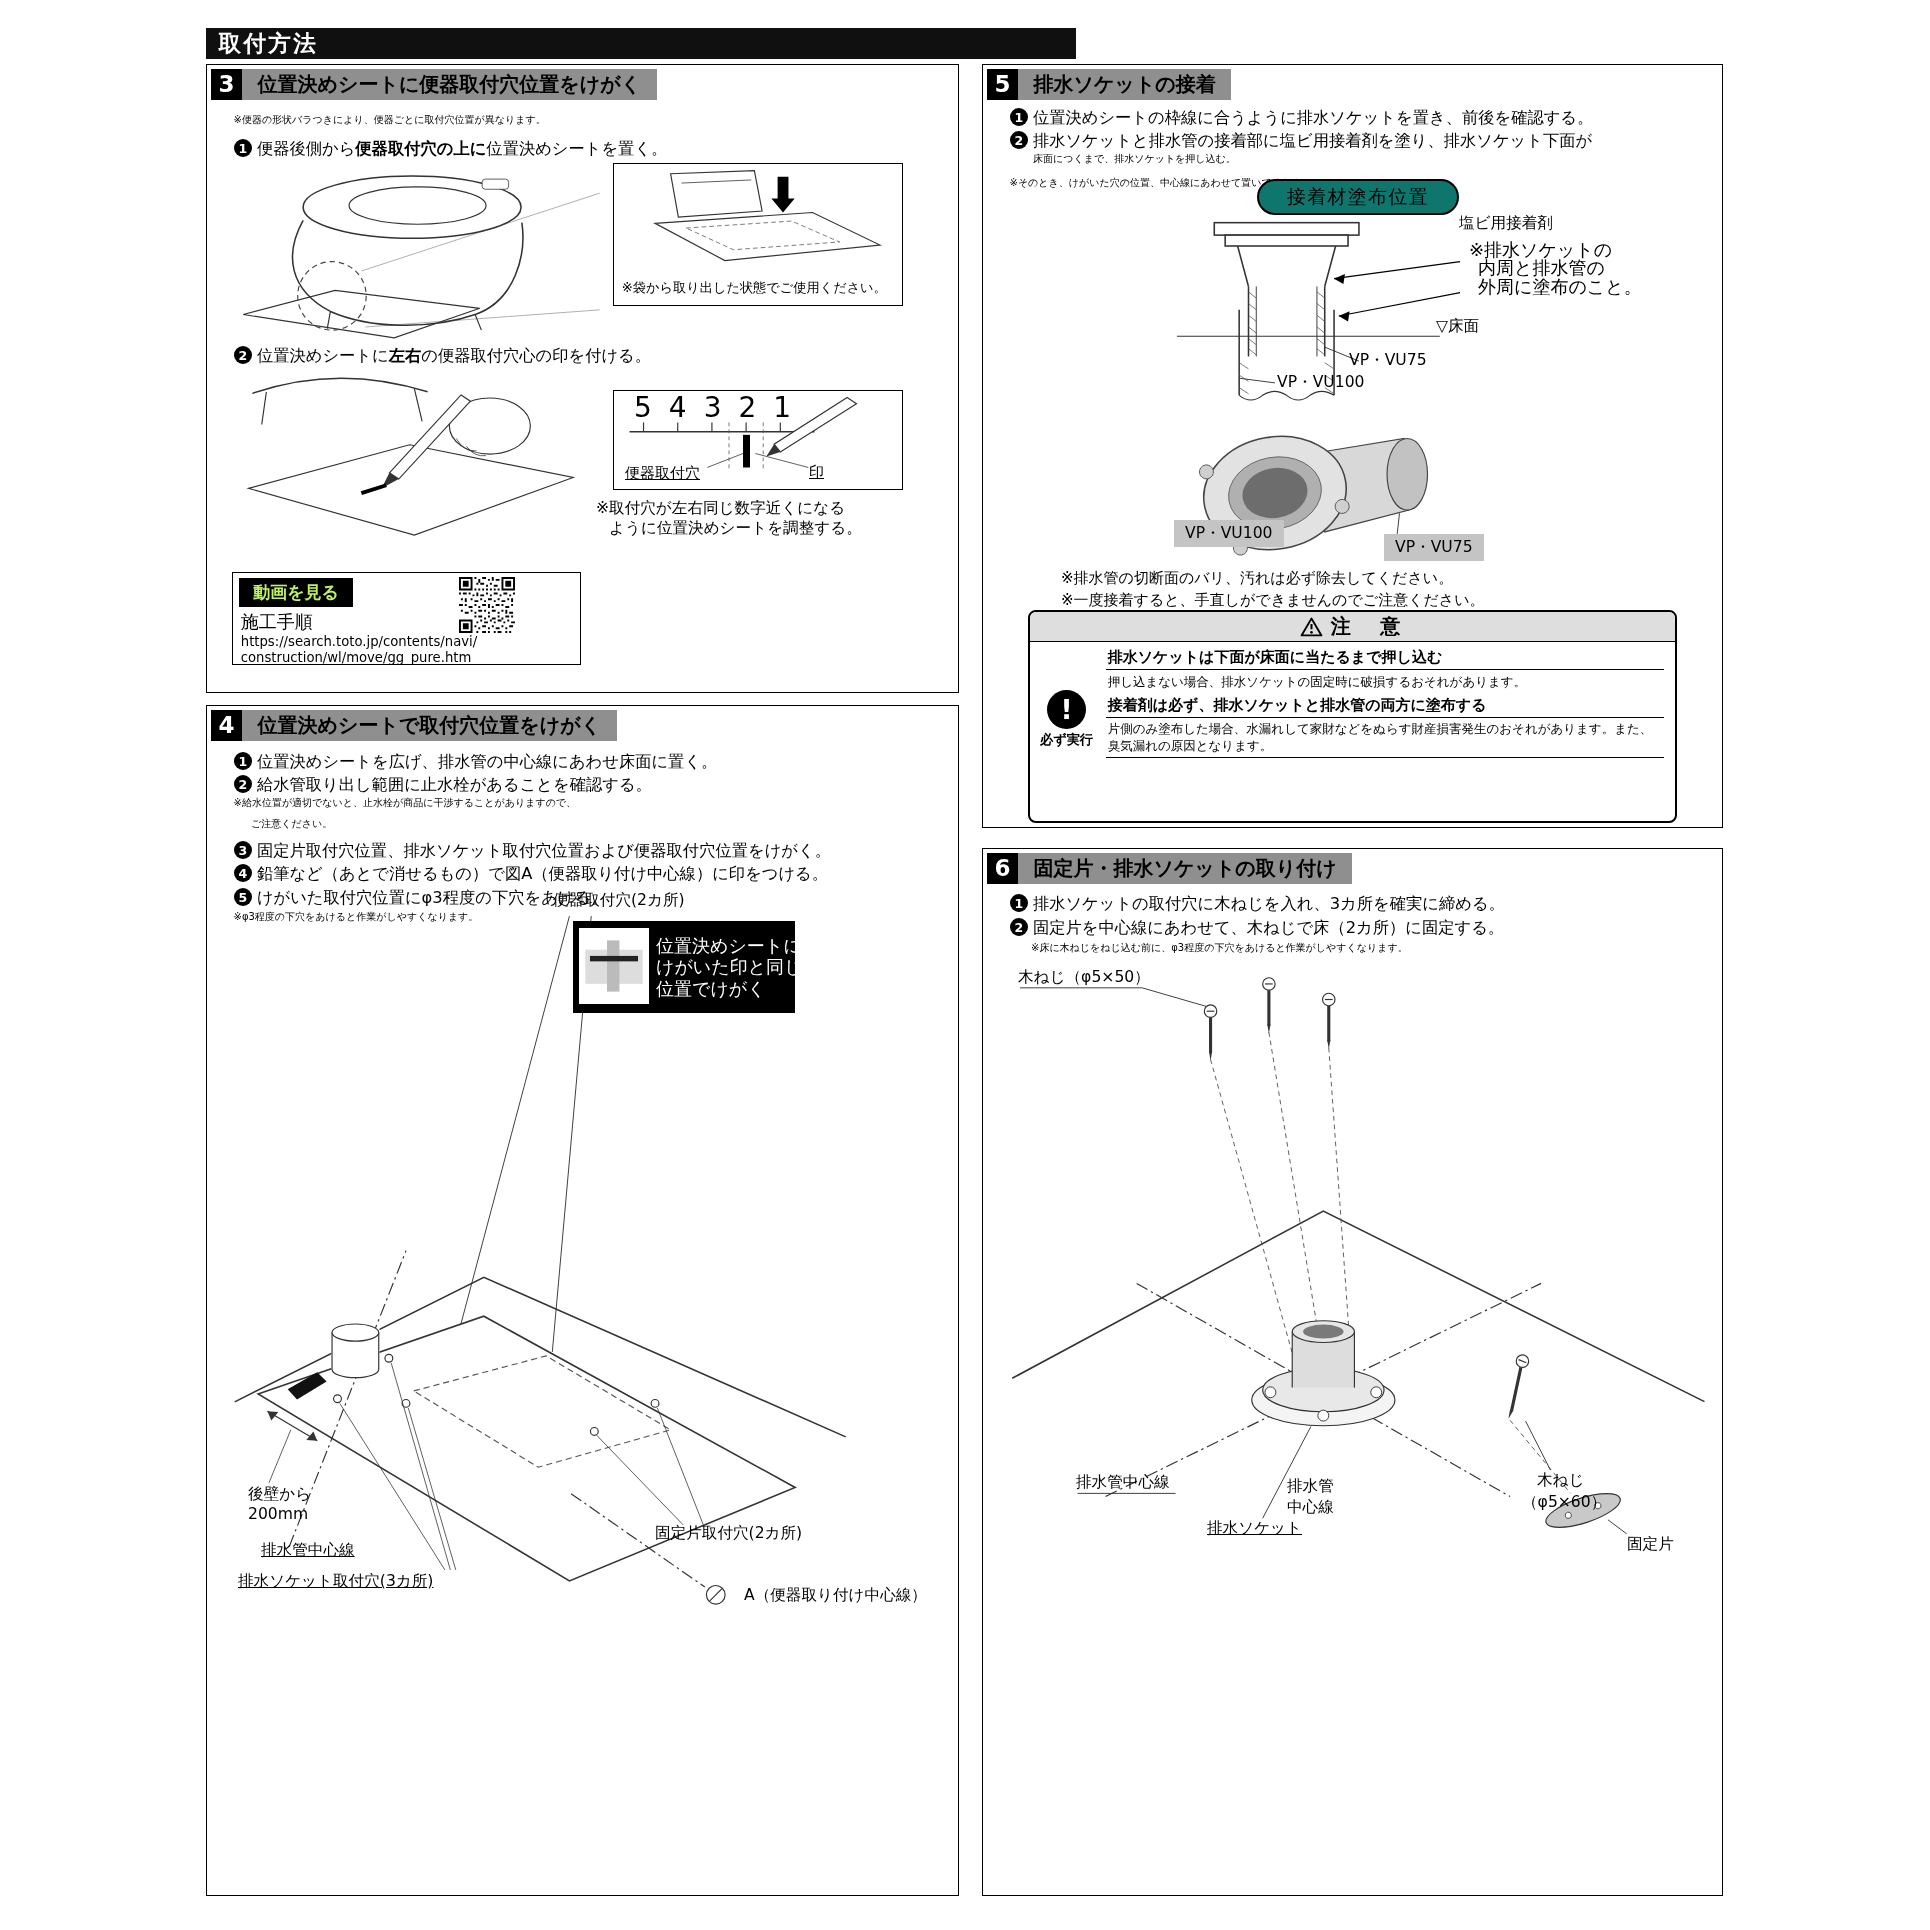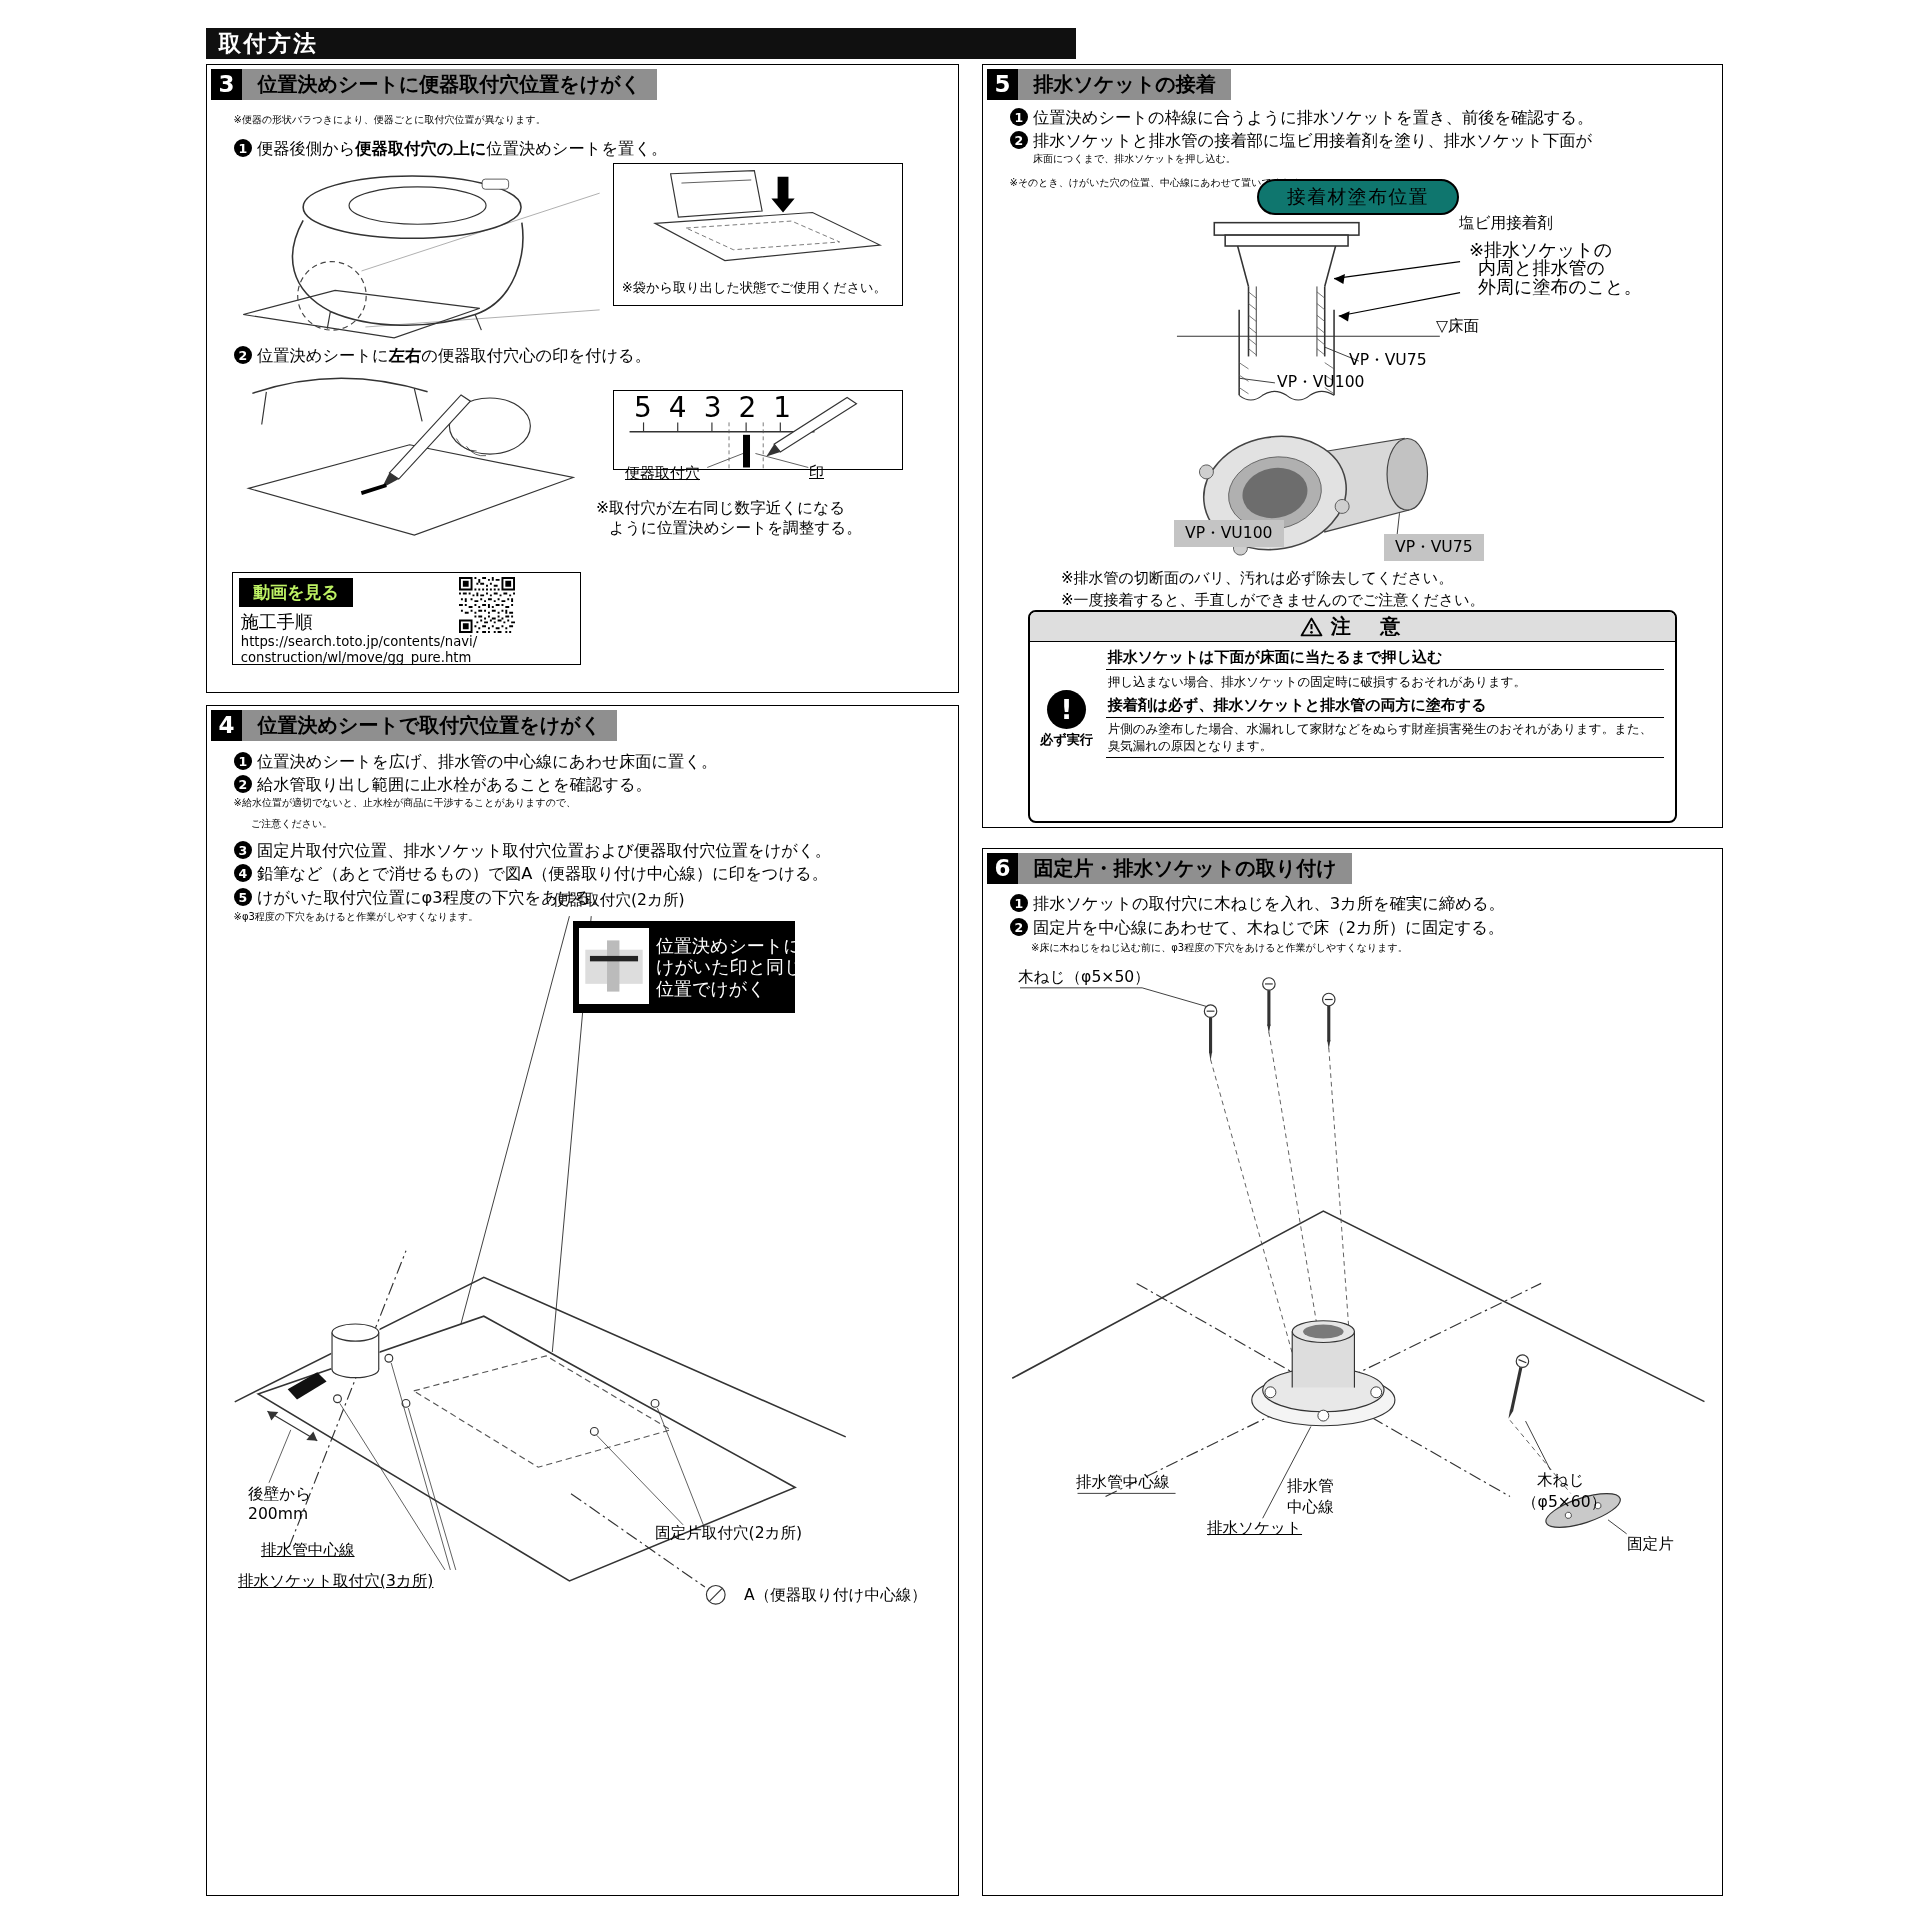--- a/index.html
+++ b/index.html
@@ -91,21 +91,21 @@
       <path d="M30 30 Q140 -8 255 28" fill="none" stroke="#333" stroke-width="2"></path>
       <path d="M48 28 L42 70 M238 24 L248 66" fill="none" stroke="#333" stroke-width="1.5"></path>
       <polygon points="25,152 232,96 442,138 238,212" fill="#fff" stroke="#333" stroke-width="1.5"></polygon>
       <ellipse cx="335" cy="72" rx="52" ry="36" fill="#fff" stroke="#333" stroke-width="1.5"></ellipse>
       <path d="M292 88 Q300 104 318 104 M305 98 Q315 112 330 110" fill="none" stroke="#333" stroke-width="1"></path>
       <polygon points="298,32 310,40 218,140 206,132" fill="#fff" stroke="#333" stroke-width="1.5"></polygon>
       <polygon points="206,132 218,140 196,152" fill="#333"></polygon>
       <line x1="170" y1="158" x2="202" y2="148" stroke="#000" stroke-width="5"></line>
     </svg>
 
-    <div class="frame" style="left:406px;top:325px;width:290px;height:80px">
+    <div class="frame" style="left:406px;top:325px;width:290px;height:100px">
       <svg class="abs" style="left:0;top:0" width="286" height="97" viewBox="0 0 368 124">
         <line x1="20" y1="52" x2="258" y2="52" stroke="#333" stroke-width="2"></line>
         <line x1="38" y1="40" x2="38" y2="52" stroke="#333" stroke-width="1.5"></line>
         <line x1="82" y1="40" x2="82" y2="52" stroke="#333" stroke-width="1.5"></line>
         <line x1="126" y1="40" x2="126" y2="52" stroke="#333" stroke-width="1.5"></line>
         <line x1="170" y1="40" x2="170" y2="52" stroke="#333" stroke-width="1.5"></line>
         <line x1="214" y1="40" x2="214" y2="52" stroke="#333" stroke-width="1.5"></line>
         <line x1="148" y1="40" x2="148" y2="102" stroke="#555" stroke-width="1" stroke-dasharray="5 4"></line>
         <line x1="192" y1="40" x2="192" y2="102" stroke="#555" stroke-width="1" stroke-dasharray="5 4"></line>
         <rect x="166" y="56" width="9" height="42" fill="#000"></rect>

